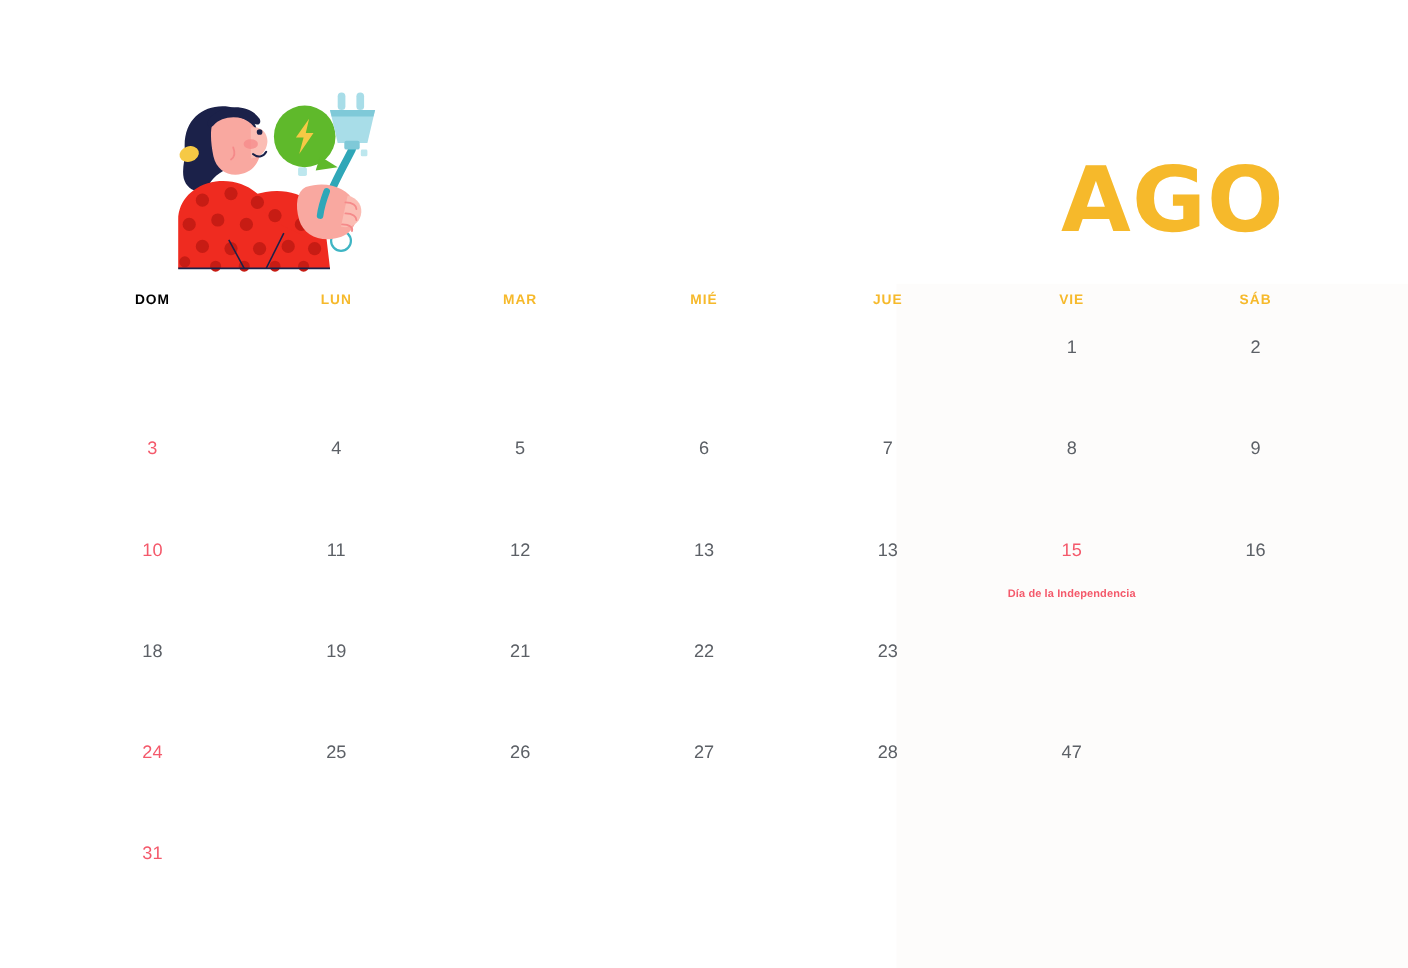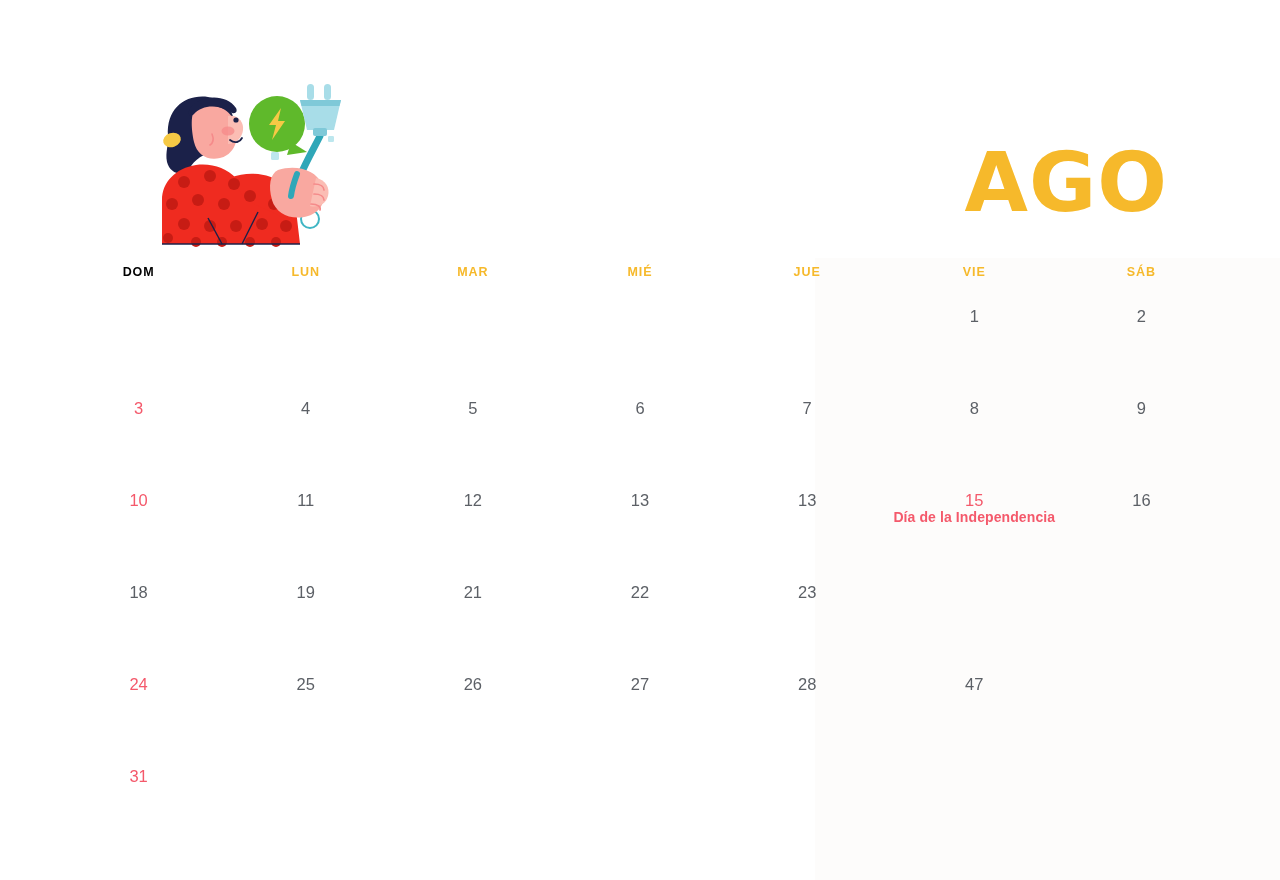--- a/index.html
+++ b/index.html
@@ -93,21 +93,22 @@
     font-size: 16.5px;
     line-height: 1;
     color: #5c6066;
     font-weight: 400;
   }
   .cell.sun .daynum { color: #F4596B; }
   .cell.holiday .daynum { color: #F4596B; }
   .cell.empty .daynum { visibility: hidden; }
 
   .event {
-    font-size: 14px;
+    margin-top: 26px;
+    font-size: 10px;
     font-weight: 700;
     color: #F4596B;
     letter-spacing: 0.1px;
     white-space: nowrap;
   }
 </style>
 </head>
 <body>
 
 <div id="page">

